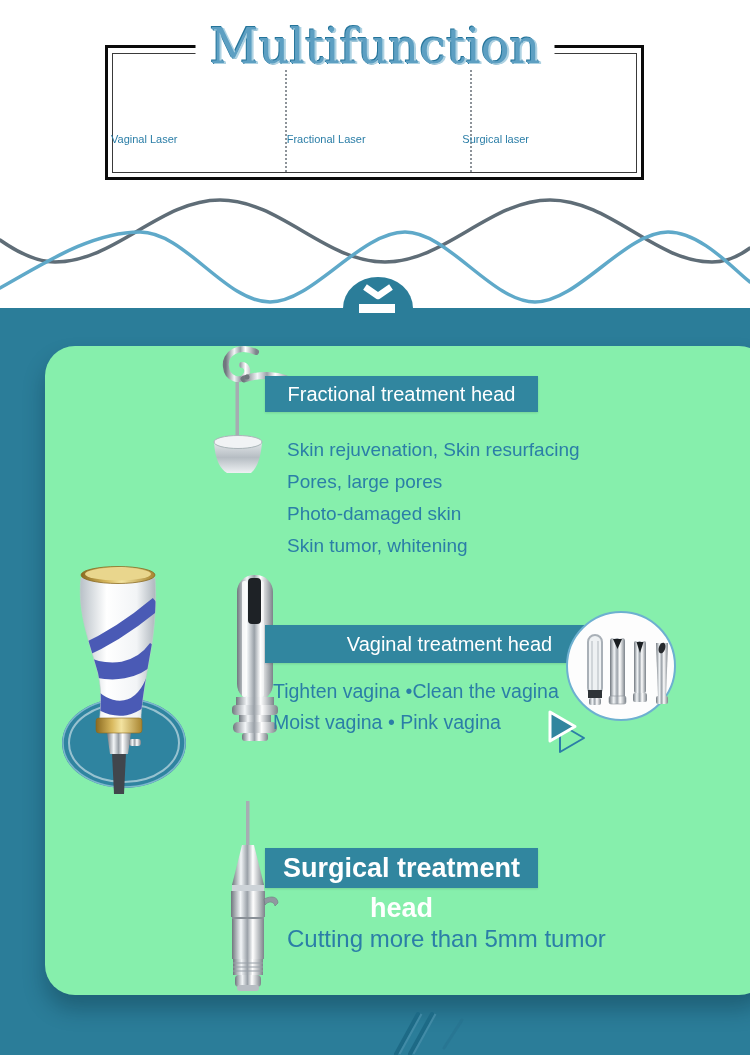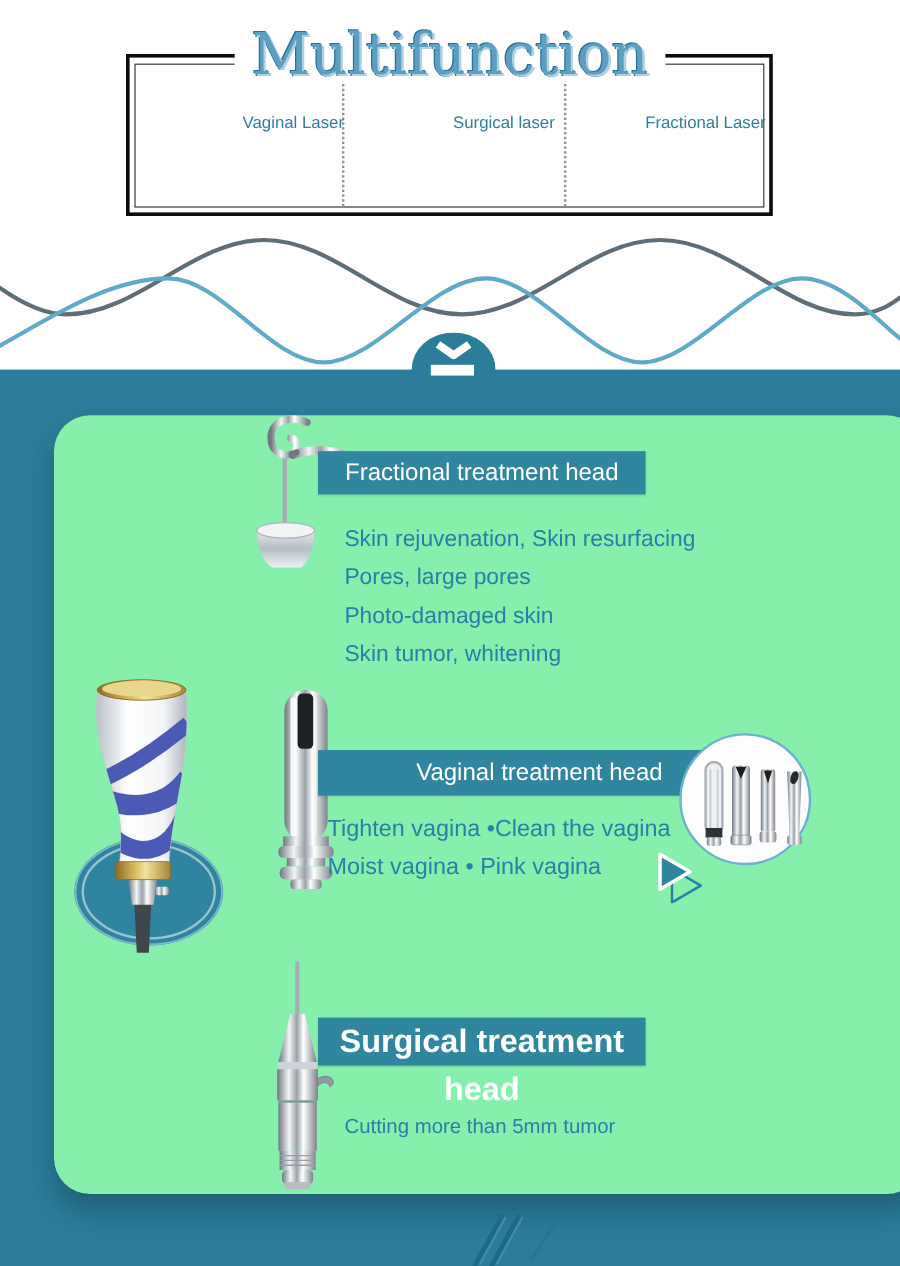--- a/index.html
+++ b/index.html
@@ -7,21 +7,21 @@
         font-family:"Liberation Sans",sans-serif;}
 
   
   .top-box{position:absolute;left:105px;top:45px;width:533px;height:129px;border:3px solid #0b0b0b;}
   .inner-box{position:absolute;left:4px;top:5px;right:4px;bottom:4px;border:1px solid #3a3a3a;}
   .page-title{position:absolute;left:50%;top:24px;transform:translateX(-50%);z-index:3;
      background:#fff;padding:0 14px;font-family:"DejaVu Serif",serif;font-size:48px;line-height:44px;
      color:var(--titleTeal);white-space:nowrap;
      text-shadow:2px 1px 0 #aed2e2,-1px -1px 0 #24749a,1px 1px 0 #24749a;}
   .col-row{position:absolute;left:111px;top:90px;width:527px;display:flex;z-index:1;}
-  .col-cell{flex:1;text-align:right;font-size:14px;color:var(--textTeal);line-height:24px;}
+  .col-cell{flex:1;text-align:left;font-size:11px;color:var(--textTeal);line-height:24px;margin-top:37px;}
   .v-div{position:absolute;top:66px;height:106px;width:0;border-left:2px dotted #8d9399;z-index:0;}
   .v-div.d1{left:285px;} .v-div.d2{left:470px;}
 
   
   .waves{position:absolute;left:0;top:180px;width:750px;height:128px;}
 
   
   .band{position:absolute;left:0;top:308px;width:750px;height:747px;background:var(--accent);}
   .dome{position:absolute;left:343px;top:277px;width:70px;height:40px;}
 
@@ -30,21 +30,21 @@
         border-radius:30px;box-shadow:0 14px 22px rgba(5,35,50,.33);}
   .banner{position:absolute;left:220px;width:273px;background:var(--banner);color:#fff;
           text-align:center;box-shadow:0 1px 2px rgba(0,0,0,.12);}
   .banner.b1{top:30px;height:36px;line-height:36px;font-size:20px;}
   .banner.b2{top:279px;height:38px;line-height:38px;font-size:20px;padding-left:48px;}
   .banner.b3{top:502px;height:40px;line-height:40px;font-size:27px;font-weight:bold;}
   .feat{position:absolute;left:242px;top:88px;margin:0;padding:0;list-style:none;
         font-size:19px;line-height:32px;color:var(--textTeal);}
   .vag{position:absolute;left:228px;top:330px;margin:0;padding:0;list-style:none;
        font-size:19.5px;line-height:31px;color:var(--textTeal);}
-  .cut{position:absolute;left:242px;top:578px;margin:0;font-size:17px;line-height:30px;
+  .cut{position:absolute;left:242px;top:578px;margin:0;font-size:24px;line-height:30px;
        color:var(--textTeal);}
 
   .img-abs{position:absolute;}
   .slashes{position:absolute;left:378px;top:1008px;width:110px;height:47px;}
 </style>
 </head>
 <body>
 
 <div class="page">
 
@@ -78,22 +78,22 @@
   </svg>
 
   <div class="top-box">
     <div class="inner-box"></div>
   </div>
   <div class="v-div d1"></div>
   <div class="v-div d2"></div>
   <div class="page-title">Multifunction</div>
   <div class="col-row">
     <div class="col-cell">Vaginal Laser</div>
+    <div class="col-cell">Fractional Laser</div>
     <div class="col-cell">Surgical laser</div>
-    <div class="col-cell">Fractional Laser</div>
   </div>
 
   <svg class="waves" viewBox="0 0 750 128">
     <path d="M0,60 C20,74 38,82 55,82 C115,82 160,20 220,20 C280,20 325,82 385,82 C445,82 490,20 550,20 C610,20 655,82 712,82 C730,82 742,74 750,68" fill="none" style="stroke:var(--waveGray)" stroke-width="3.5" stroke-linecap="round"></path>
     <path d="M0,108 C40,86 90,52 140,52 C185,52 225,122 270,122 C313,122 360,52 405,52 C448,52 492,122 535,122 C578,122 625,52 668,52 C702,52 736,92 750,102" fill="none" style="stroke:var(--waveBlue)" stroke-width="3.5" stroke-linecap="round"></path>
   </svg>
 
   <div class="band"></div>
   <svg class="dome" viewBox="0 0 70 40">
     <path d="M0,31 A35,31 0 0 1 70,31 L70,40 L0,40 Z" style="fill:var(--accent)"></path>

